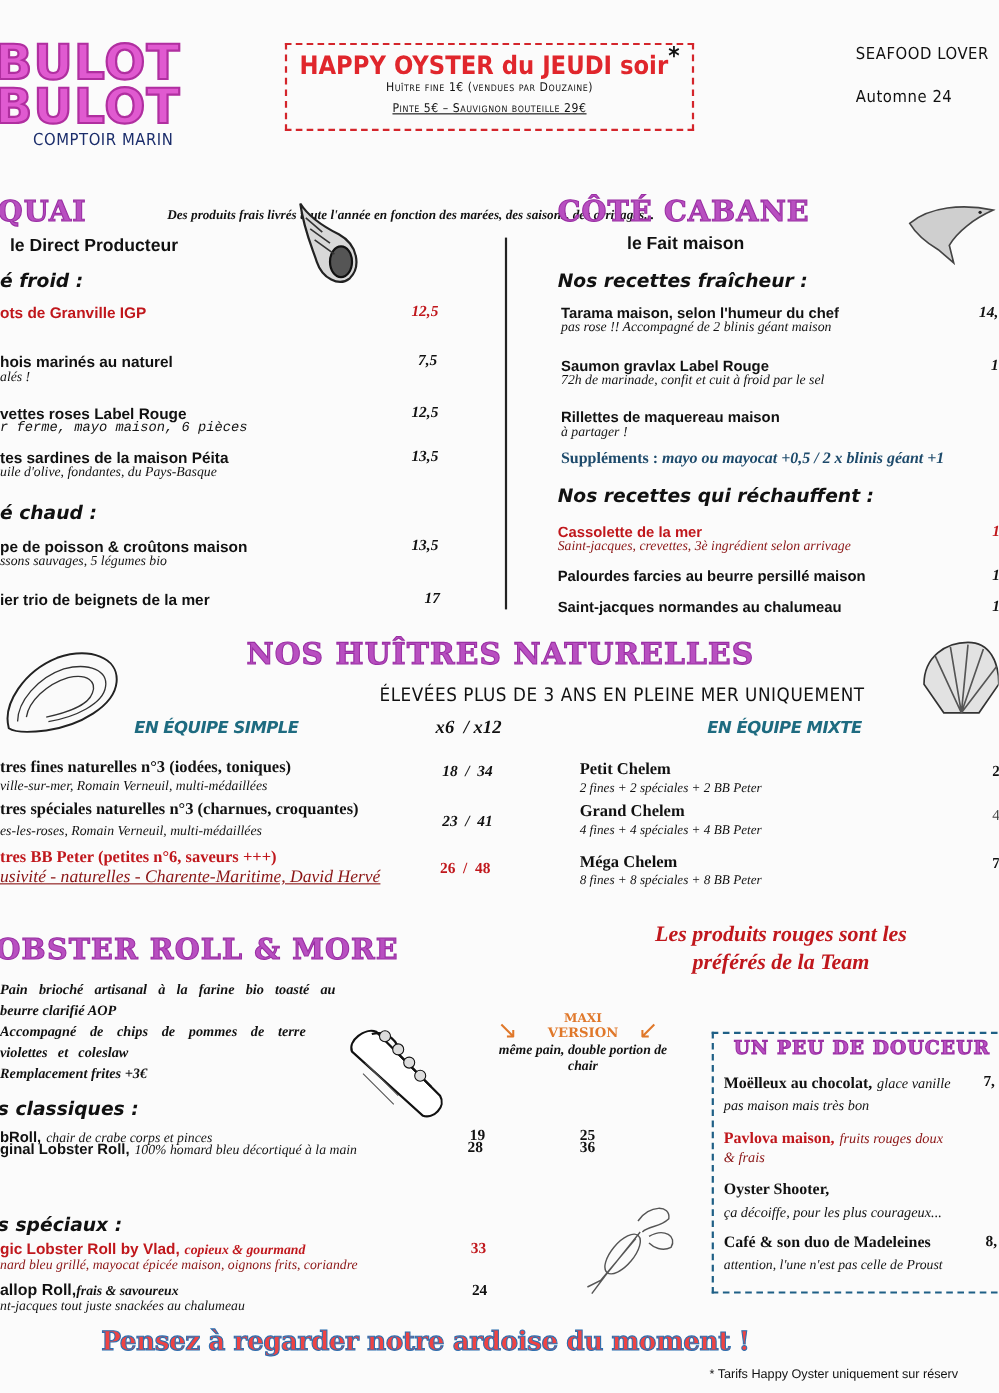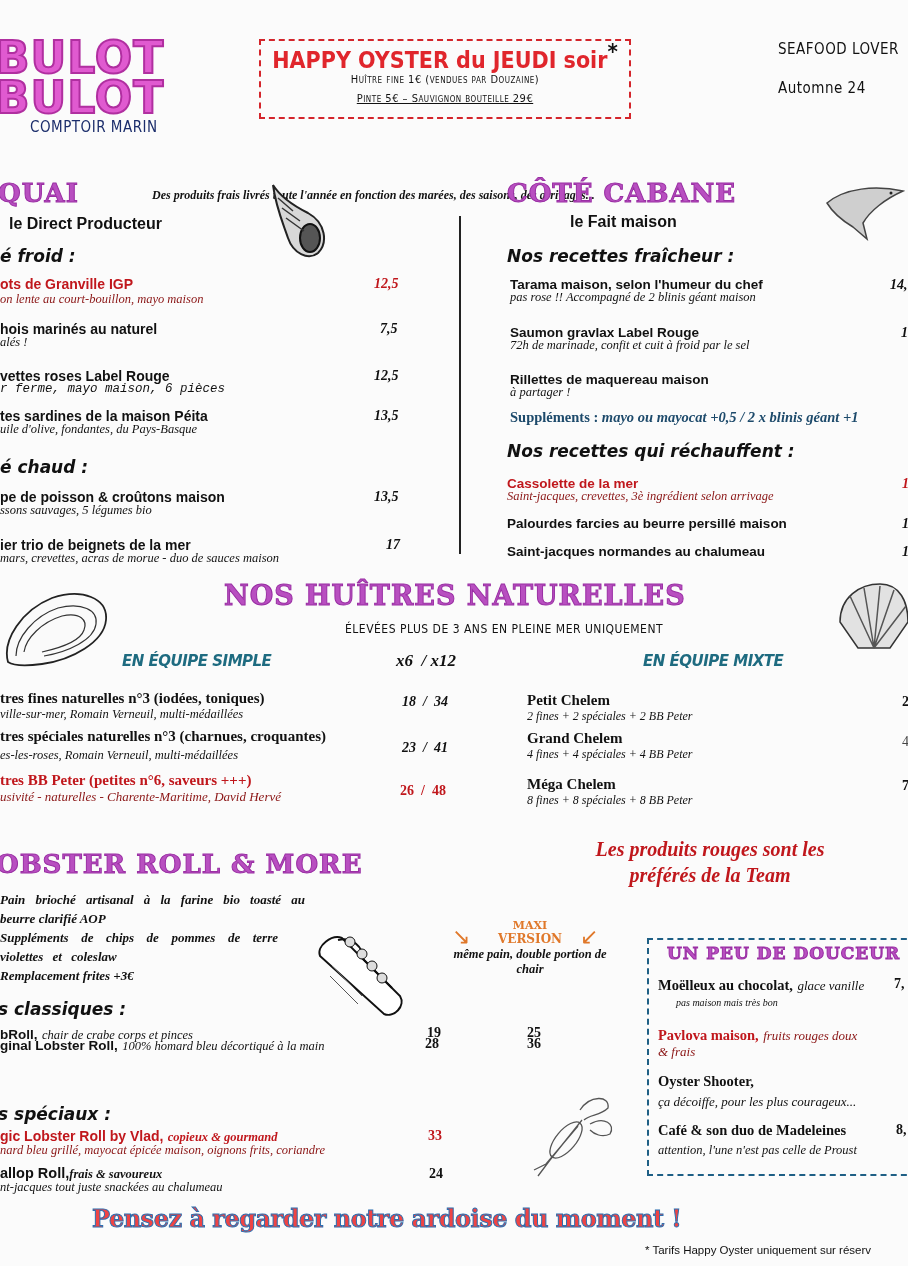--- a/index.html
+++ b/index.html
@@ -48,21 +48,20 @@
 <svg class="abs" style="left:268px;top:183px;" width="62" height="75" viewBox="0 0 62 75">
   <path d="M5,2 C10,10 20,20 40,30 C58,40 60,60 50,70 C40,78 25,70 20,55 C15,40 8,25 5,2 Z" fill="#d8d8d8" stroke="#222" stroke-width="2"></path>
   <ellipse cx="42" cy="55" rx="10" ry="14" fill="#555" stroke="#111" stroke-width="2"></ellipse>
   <path d="M10,15 L25,28 M14,25 L32,38 M18,35 L36,48" stroke="#333" stroke-width="1.5"></path>
 </svg>
 
 <div class="abs sec-head" style="left:0;top:246px;">é froid :</div>
 
 <div class="abs" style="left:0;top:276px;width:410px;">
   <div class="item-name red">ots de Granville IGP</div>
-  <div class="item-desc darkred">on lente au court-bouillon, mayo maison</div>
   <div class="price red" style="position:absolute;left:374px;top:0;">12,5</div>
 </div>
 <div class="abs" style="left:0;top:321px;width:410px;">
   <div class="item-name">hois marinés au naturel</div>
   <div class="item-desc" style="margin-top:-2px;">alés !</div>
   <div class="price" style="position:absolute;left:380px;top:0;">7,5</div>
 </div>
 <div class="abs" style="left:0;top:368px;width:410px;">
   <div class="item-name">vettes roses Label Rouge</div>
   <div class="item-desc" style="margin-top:-2px;font-family:Liberation Mono, monospace;">r ferme, mayo maison, 6 pièces</div>
@@ -76,21 +75,20 @@
 
 <div class="abs sec-head" style="left:0;top:457px;">é chaud :</div>
 
 <div class="abs" style="left:0;top:489px;width:410px;">
   <div class="item-name">pe de poisson &amp; croûtons maison</div>
   <div class="item-desc" style="margin-top:-2px;">ssons sauvages, 5 légumes bio</div>
   <div class="price" style="position:absolute;left:374px;top:0;">13,5</div>
 </div>
 <div class="abs" style="left:0;top:537px;width:410px;">
   <div class="item-name">ier trio de beignets de la mer</div>
-  <div class="item-desc" style="margin-top:-2px;">mars, crevettes, acras de morue - duo de sauces maison</div>
   <div class="price" style="position:absolute;left:386px;top:0;">17</div>
 </div>
 
 <div class="abs" style="left:459px;top:216px;width:2px;height:338px;background:#222;"></div>
 
 <div class="abs purple-title" style="left:507px;top:178px;font-size:26px;">CÔTÉ CABANE</div>
 <div class="abs sans" style="left:570px;top:213px;font-size:16px;font-weight:bold;">le Fait maison</div>
 
 <svg class="abs" style="left:825px;top:183px;" width="80" height="58" viewBox="0 0 80 58">
   <path d="M2,20 C20,5 50,2 78,8 C60,16 45,28 38,40 L42,56 L28,44 C18,38 8,30 2,20 Z" fill="#cfcfcf" stroke="#444" stroke-width="1.5"></path>
@@ -135,21 +133,21 @@
   <div class="price" style="position:absolute;left:395px;top:0;">1</div>
 </div>
 
 <svg class="abs" style="left:2px;top:590px;" width="108" height="80" viewBox="0 0 108 80">
   <path d="M6,72 C0,50 20,20 50,8 C80,-2 106,8 104,30 C102,52 70,70 40,74 C25,76 12,76 6,72 Z" fill="#fafafa" stroke="#222" stroke-width="1.8"></path>
   <path d="M14,66 C14,48 32,26 56,18 C80,12 96,20 94,34 C92,50 66,62 42,66" fill="none" stroke="#333" stroke-width="1.2"></path>
   <path d="M22,62 C24,48 40,32 60,26 C78,22 86,30 82,40 C78,52 58,58 40,62" fill="none" stroke="#333" stroke-width="1.2"></path>
 </svg>
 
 <div class="abs purple-title" style="left:224px;top:580px;font-size:27px;white-space:nowrap;">NOS HUÎTRES NATURELLES</div>
-<div class="abs handwrite" style="left:345px;top:622px;font-size:12px;font-variant:small-caps;text-transform:uppercase;white-space:nowrap;">élevées plus de 3 ans en pleine mer uniquement</div>
+<div class="abs handwrite" style="left:345px;top:622px;font-size:17px;font-variant:small-caps;text-transform:uppercase;white-space:nowrap;">élevées plus de 3 ans en pleine mer uniquement</div>
 
 <svg class="abs" style="left:830px;top:582px;" width="78" height="72" viewBox="0 0 78 72">
   <path d="M10,40 C10,15 30,2 50,2 C70,2 78,20 78,40 L60,66 L28,66 Z" fill="#e2e2e2" stroke="#333" stroke-width="1.5"></path>
   <path d="M44,66 L20,14 M44,66 L34,6 M44,66 L50,4 M44,66 L64,8 M44,66 L76,24" stroke="#555" stroke-width="1.5"></path>
 </svg>
 
 <div class="abs" style="left:122px;top:652px;font-family:'DejaVu Sans',sans-serif;font-weight:bold;font-style:italic;font-size:15px;color:#1e6b80;letter-spacing:-0.5px;">EN ÉQUIPE SIMPLE</div>
 <div class="abs serif" style="left:396px;top:651px;font-size:17px;font-weight:bold;font-style:italic;white-space:pre;">x6  / x12</div>
 
 <div class="abs" style="left:0;top:690px;width:460px;">
@@ -157,21 +155,21 @@
   <div class="serif-desc" style="font-size:12.5px;">ville-sur-mer, Romain Verneuil, multi-médaillées</div>
   <div class="price" style="position:absolute;left:402px;top:4px;white-space:pre;">18  /  34</div>
 </div>
 <div class="abs" style="left:0;top:728px;width:460px;">
   <div class="serif-name">tres spéciales naturelles n°3 (charnues, croquantes)</div>
   <div class="serif-desc" style="font-size:12.5px;margin-top:3px;">es-les-roses, Romain Verneuil, multi-médaillées</div>
   <div class="price" style="position:absolute;left:402px;top:12px;white-space:pre;">23  /  41</div>
 </div>
 <div class="abs" style="left:0;top:772px;width:460px;">
   <div class="serif-name red">tres BB Peter (petites n°6, saveurs +++)</div>
-  <div class="serif-desc darkred" style="font-size:13px;">usivité - naturelles - Charente-Maritime, David Hervé</div>
+  <div class="serif-desc darkred" style="font-size:16px;text-decoration:underline;">usivité - naturelles - Charente-Maritime, David Hervé</div>
   <div class="price red" style="position:absolute;left:400px;top:11px;white-space:pre;font-style:normal;">26  /  48</div>
 </div>
 
 <div class="abs" style="left:643px;top:652px;font-family:'DejaVu Sans',sans-serif;font-weight:bold;font-style:italic;font-size:15px;color:#1e6b80;letter-spacing:-0.5px;">EN ÉQUIPE MIXTE</div>
 
 <div class="abs" style="left:527px;top:692px;width:381px;">
   <div class="serif-name">Petit Chelem</div>
   <div class="serif-desc">2 fines + 2 spéciales + 2 BB Peter</div>
   <div class="serif" style="position:absolute;left:375px;top:2px;font-size:14px;font-weight:bold;">2</div>
 </div>
@@ -192,21 +190,21 @@
 </div>
 
 <div class="abs purple-title" style="left:-4px;top:849px;font-size:26px;white-space:nowrap;">OBSTER ROLL &amp; MORE</div>
 
 <div class="abs serif" style="left:0;top:890px;width:305px;font-size:13px;font-style:italic;font-weight:bold;line-height:19px;">
   <div>
       <div style="text-align:justify;text-align-last:justify;">Pain brioché artisanal à la farine bio toasté au</div>
       <div>beurre clarifié AOP</div>
     </div>
   <div>
-      <div style="text-align:justify;text-align-last:justify;width:278px;">Suppléments de chips de pommes de terre</div>
+      <div style="text-align:justify;text-align-last:justify;width:278px;">Accompagné de chips de pommes de terre</div>
       <div style="word-spacing:6px;">violettes et coleslaw</div>
     </div>
   <div>
       <div>Remplacement frites +3€</div>
     </div>
 </div>
 
 <svg class="abs" style="left:312px;top:926px;" width="96" height="96" viewBox="0 0 96 96">
   <path d="M8,30 C4,20 20,8 30,12 L88,70 C94,80 82,92 72,88 Z" fill="#fff" stroke="#111" stroke-width="2"></path>
   <path d="M26,14 C40,10 52,22 50,32 L80,62" fill="none" stroke="#111" stroke-width="2"></path>
@@ -267,21 +265,21 @@
 </svg>
 
 <div class="abs" style="left:647px;top:938px;width:270px;height:238px;border:2.5px dashed #1e5f85;border-right:none;box-sizing:border-box;"></div>
 <div class="abs purple-title" style="left:667px;top:943px;font-size:17px;white-space:nowrap;">UN PEU DE DOUCEUR</div>
 
 <div class="abs" style="left:658px;top:976px;width:250px;">
   <div style="white-space:nowrap;">
     <span class="serif-name" style="font-size:14.5px;">Moëlleux au chocolat,</span>
     <span class="serif-desc" style="font-size:13px;">glace vanille</span>
   </div>
-  <div class="serif-desc" style="font-size:10px;margin-top:3px;margin-left:18px;">pas maison mais très bon</div>
+  <div class="serif-desc" style="font-size:13px;margin-top:3px;">pas maison mais très bon</div>
   <span class="serif" style="position:absolute;left:236px;top:0;font-size:14px;font-weight:bold;">7,</span>
 </div>
 <div class="abs" style="left:658px;top:1026px;width:250px;">
   <div style="white-space:nowrap;">
     <span class="serif-name red" style="font-size:14.5px;">Pavlova maison,</span>
     <span class="serif-desc darkred" style="font-size:13px;">fruits rouges  doux</span>
   </div>
   <div class="serif-desc darkred" style="font-size:13px;">&amp; frais</div>
 </div>
 <div class="abs" style="left:658px;top:1073px;width:250px;">

